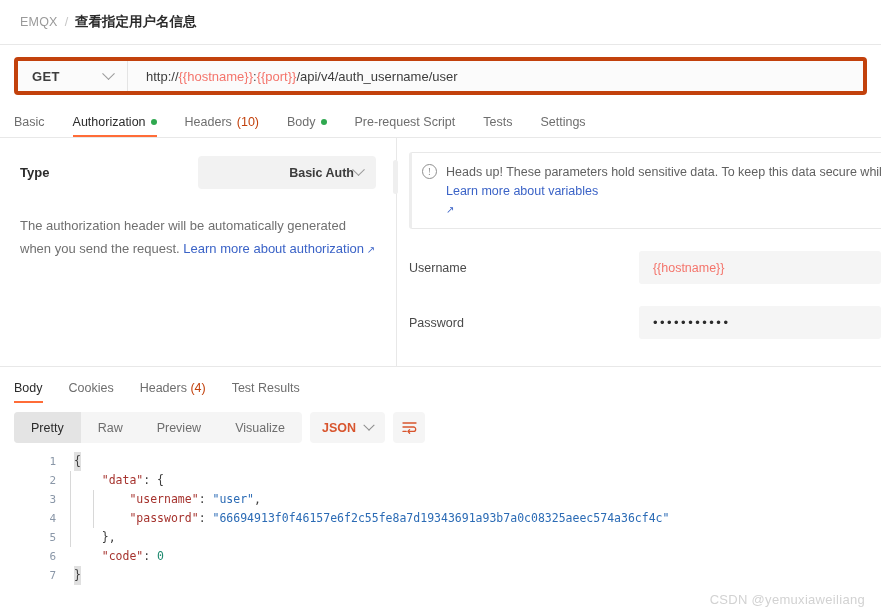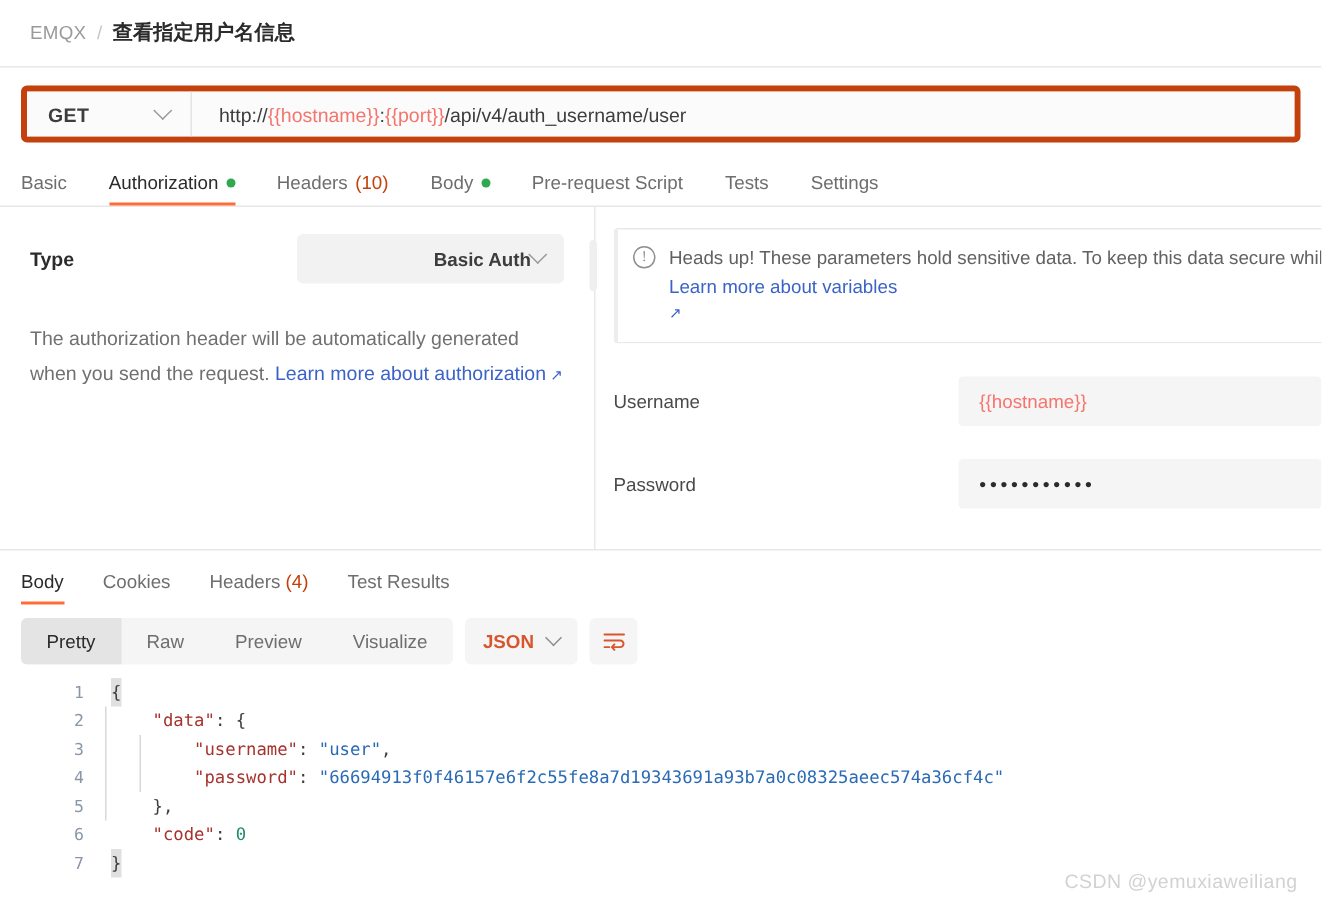--- a/index.html
+++ b/index.html
@@ -201,21 +201,21 @@
   .tok-punc { color: #3d3d3d; }
   .brace-hl { background: #e0e0e0; }
   .guide {
     position: absolute; left: 70px; top: 19px; width: 1px; height: 76px; background: #d8d8d8;
   }
   .guide2 {
     position: absolute; left: 93px; top: 38px; width: 1px; height: 38px; background: #d8d8d8;
   }
 
   .watermark {
-    position: absolute; right: 16px; bottom: 20px;
+    position: absolute; right: 16px; bottom: 8px;
     font-size: 13px; color: #d2d2d2; letter-spacing: .3px;
   }
 </style>
 </head>
 <body>
 
 <div class="app">
 
   <div class="breadcrumb-bar">
     <span class="bc-collection">EMQX</span>

